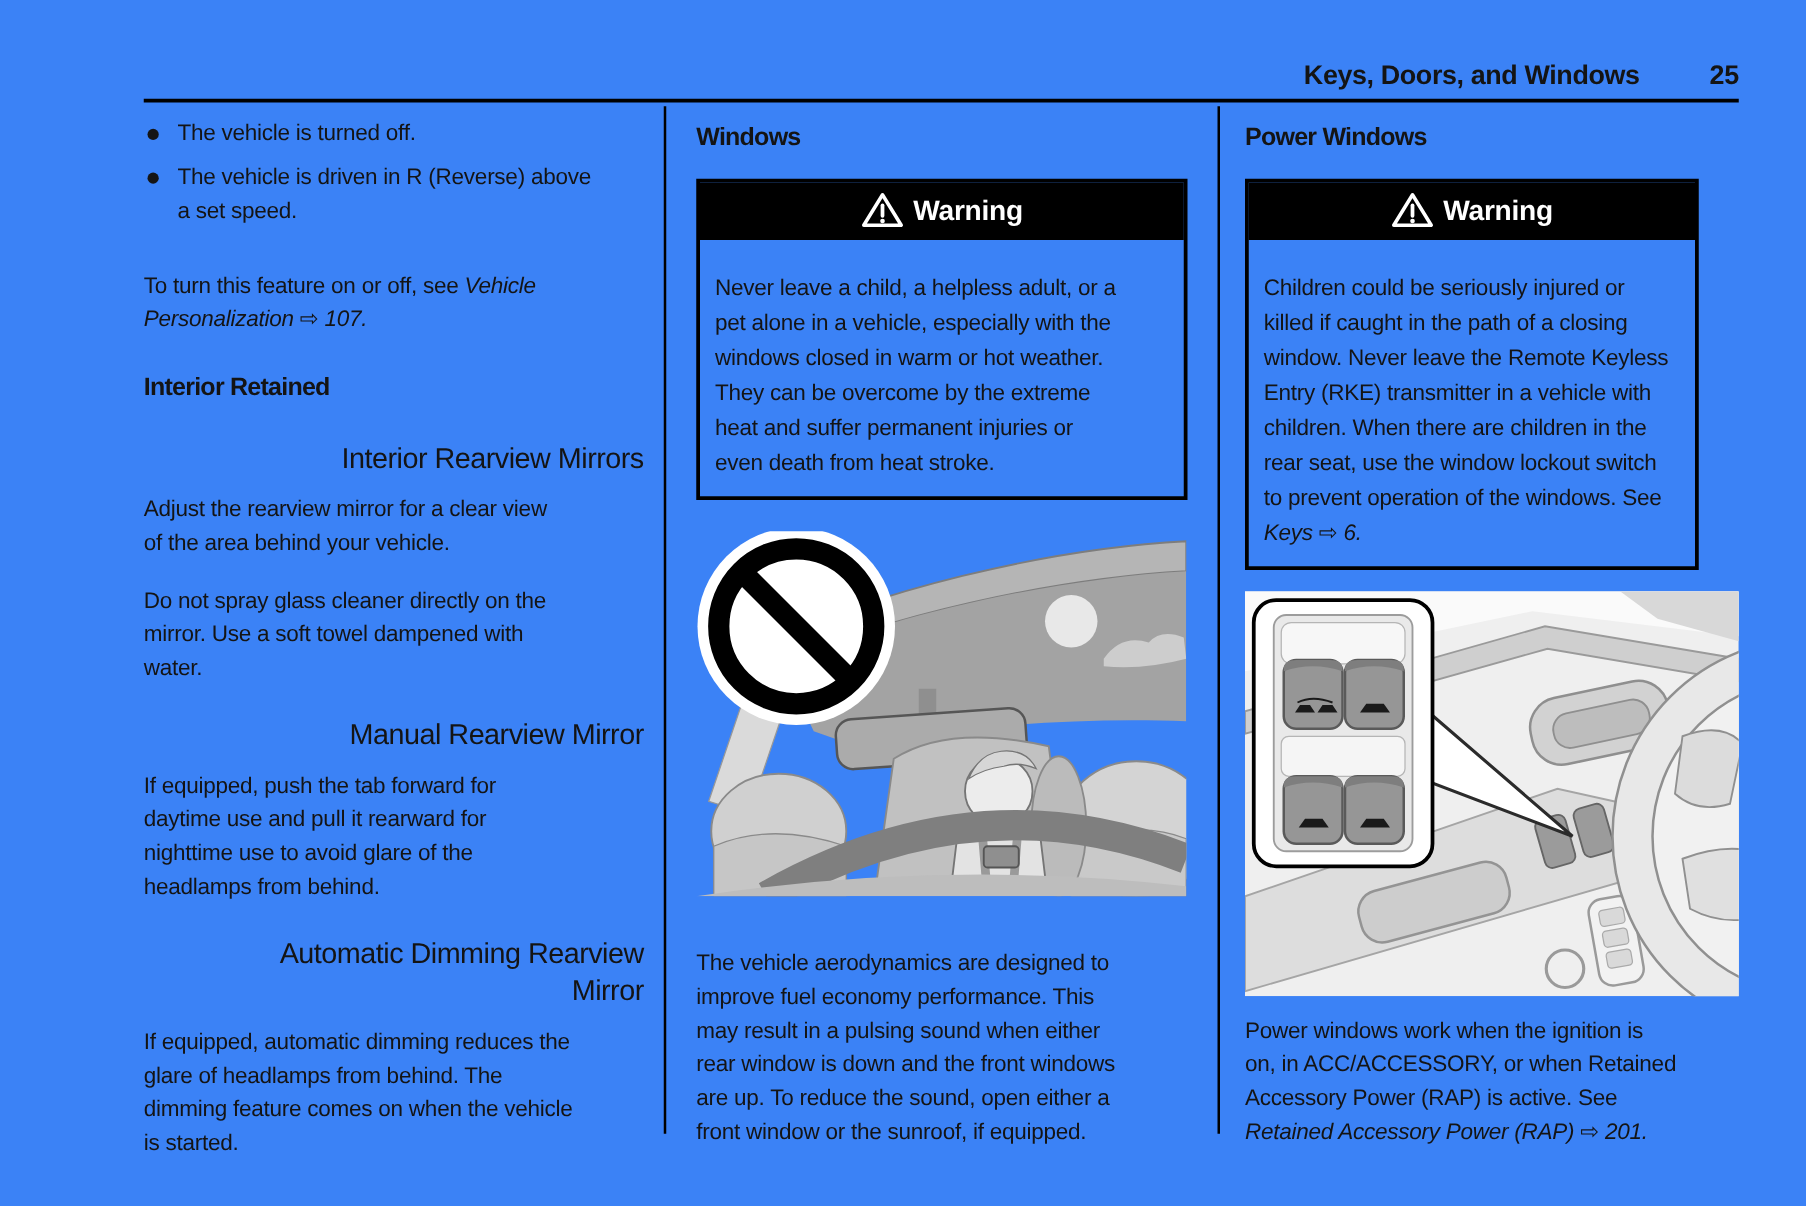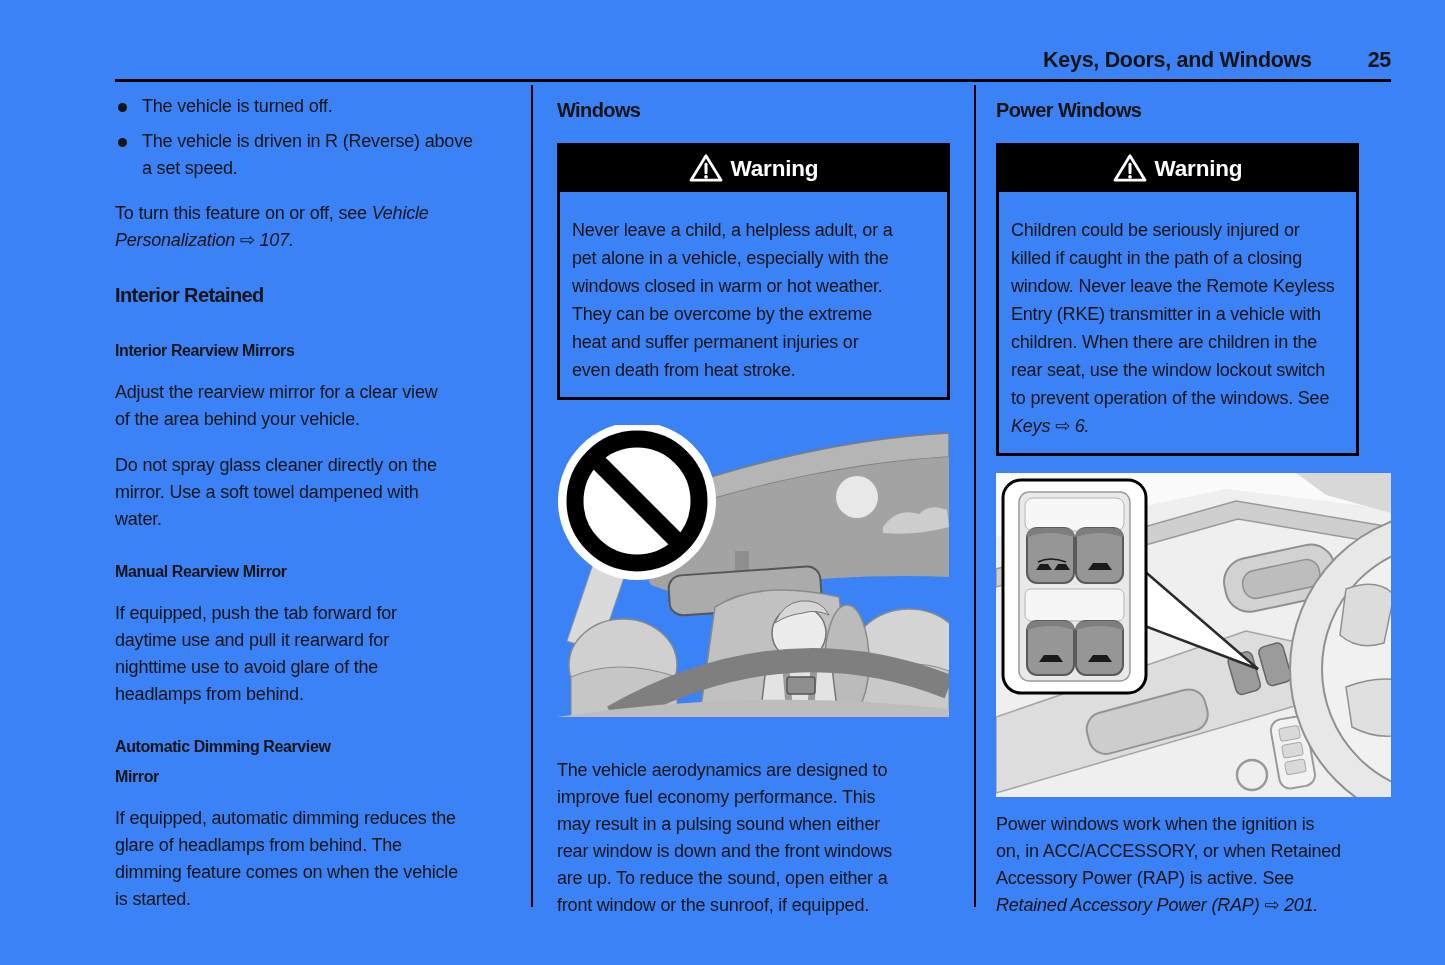--- a/index.html
+++ b/index.html
@@ -22,23 +22,23 @@
   .col{position:absolute;top:93px;font-size:18px;line-height:27px;letter-spacing:-0.2px;}
   #col1{left:115px;width:400px;}
   #col2{left:557px;width:393px;}
   #col3{left:996px;width:363px;}
   .divider{position:absolute;top:85px;height:822px;width:2px;background:#000;}
   #div1{left:531px;}
   #div2{left:974px;}
   .col p{margin:0 0 19px;white-space:pre-line;}
   h1{font-size:20px;line-height:34px;margin:24px 0 16px;letter-spacing:-0.6px;font-weight:bold;white-space:pre-line;}
   .col h1:first-child{margin-top:0;}
-  h2{font-size:16px;line-height:30px;margin:24px 0 13px;letter-spacing:-0.4px;font-weight:bold;white-space:pre-line;}
-  
-  ul.bullets{list-style:none;margin:0 0 18px;padding:0;}
+  h2{font-size:23px;line-height:30px;margin:24px 0 13px;letter-spacing:-0.4px;font-weight:normal;white-space:pre-line;text-align:right;}
+  
+  ul.bullets{list-style:none;margin:0 0 33px;padding:0;}
   ul.bullets li{position:relative;padding-left:27px;margin:0 0 8px;white-space:pre-line;}
   ul.bullets li::before{content:"";position:absolute;left:3px;top:9.5px;width:9px;height:9px;border-radius:50%;background:#151515;}
   
   .warn{border:3px solid #000;margin-top:16px;}
   .warn-head{background:#000;color:#fff;display:flex;align-items:center;justify-content:center;gap:8px;padding:7px 0 9px;font-size:22.5px;font-weight:bold;letter-spacing:-0.2px;}
   .warn-head svg{display:block;}
   .warn-body{padding:24px 12px 13px;line-height:28px;white-space:pre-line;}
   
   .figure{display:block;margin:25px 0 0;}
   .figure svg{display:block;}

